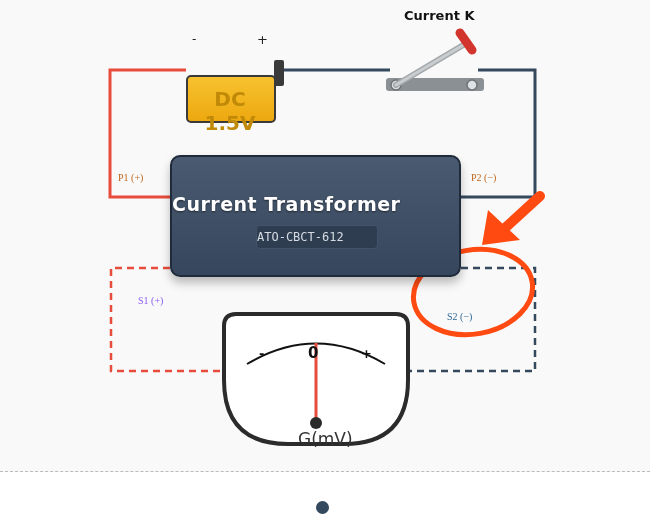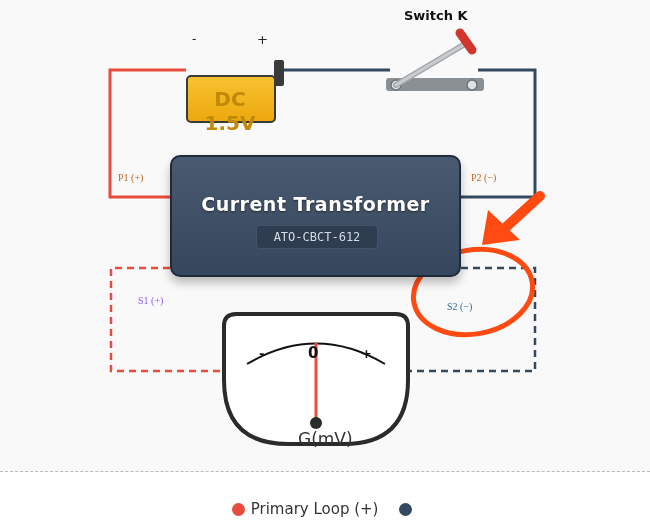--- a/index.html
+++ b/index.html
@@ -4,26 +4,26 @@
 <style>
   html,body{margin:0;padding:0;}
   body{width:650px;height:530px;position:relative;overflow:hidden;background:#ffffff;font-family:"DejaVu Sans",sans-serif;}
   #canvas{position:absolute;left:0;top:0;width:650px;height:472px;background:#f9f9f9;}
   svg{position:absolute;left:0;top:0;}
   .abs{position:absolute;}
   .label-serif{font-family:Liberation Serif, serif;font-size:10px;}
   .ct-box{position:absolute;left:170px;top:155px;width:291px;height:122px;border-radius:10px;
     background:linear-gradient(180deg,#4a5a70 0%,#36465c 100%);border:2px solid #1f2b3a;
     box-shadow:0 6px 10px rgba(0,0,0,0.25);box-sizing:border-box;}
-  .ct-title{position:absolute;left:0;right:0;top:36px;text-align:center;color:#ffffff;
+  .ct-title{position:absolute;left:0;right:0;top:36px;text-align:left;color:#ffffff;
     font-family:"DejaVu Sans",sans-serif;font-weight:bold;font-size:19px;letter-spacing:0.5px;
     text-shadow:0 1px 2px rgba(0,0,0,0.5);}
   .ct-model{position:absolute;left:84px;top:68px;width:120px;height:22px;border-radius:4px;
     background:#2f3d50;border:1px solid #42526a;color:#d5dbe3;font-family:"DejaVu Sans Mono",monospace;
-    font-size:12px;line-height:22px;text-align:center;}
+    font-size:12px;line-height:22px;}
   .battery{position:absolute;left:186px;top:48px;width:90px;height:48px;border-radius:5px;
     background:linear-gradient(180deg,#f7c22f 0%,#eda80f 100%);border:2px solid #3a3a3a;box-sizing:border-box;margin-top:27px;}
   .battery-text{position:absolute;left:0;width:84px;top:10px;text-align:center;color:#c08a08;
     font-weight:bold;font-size:20px;font-family:"DejaVu Sans",sans-serif;}
   .battery-cap{position:absolute;left:274px;top:60px;width:10px;height:26px;background:#3a3a3a;border-radius:2px;}
   .legend{position:absolute;left:0;width:650px;top:500px;text-align:center;font-size:15px;color:#333;}
   .legend-item{display:inline-flex;align-items:center;margin:0 8px;}
   .dot{width:13px;height:13px;border-radius:50%;display:inline-block;margin-right:6px;}
   .divider{position:absolute;left:0;top:471px;width:650px;border-top:1px dashed #bbbbbb;}
 </style>
@@ -64,41 +64,37 @@
     </g>
   </svg>
 
   <div class="battery">
     <div class="battery-text">DC 1.5V</div>
   </div>
   <div class="battery-cap"></div>
   <div class="abs" style="left:192px;top:32px;font-size:12px;color:#222;">-</div>
   <div class="abs" style="left:257px;top:32px;font-size:13px;color:#222;">+</div>
 
-  <div class="abs" style="left:404px;top:8px;font-size:13px;font-weight:bold;color:#111;">Switch K</div>
+  <div class="abs" style="left:404px;top:8px;font-size:13px;font-weight:bold;color:#111;">Current K</div>
 
   <div class="ct-box">
     <div class="ct-title">Current Transformer</div>
     <div class="ct-model">ATO-CBCT-612</div>
   </div>
 
   <div class="abs label-serif" style="left:118px;top:172px;color:#c0651a;">P1 (+)</div>
   <div class="abs label-serif" style="left:471px;top:172px;color:#c0651a;text-align:right;">P2 (−)</div>
   <div class="abs label-serif" style="left:138px;top:295px;color:#8b5cf6;">S1 (+)</div>
-  <div class="abs label-serif" style="left:447px;top:301px;color:#2e6a9a;">S2 (−)</div>
+  <div class="abs label-serif" style="left:447px;top:311px;color:#2e6a9a;">S2 (−)</div>
 
   <div class="abs" style="left:259px;top:346px;font-size:13px;font-weight:bold;color:#111;">-</div>
   <div class="abs" style="left:308px;top:344px;font-size:15px;font-weight:bold;color:#111;">0</div>
   <div class="abs" style="left:361px;top:346px;font-size:13px;font-weight:bold;color:#111;">+</div>
   <div class="abs" style="left:298px;top:429px;font-size:17px;color:#333;">G(mV)</div>
 </div>
 
 <div class="divider"></div>
 
 <div class="legend">
   <span class="legend-item">
-    <span class="dot" style="background:#e74c3c;"></span>
-    <span>Primary Loop (+)</span>
-  </span>
-  <span class="legend-item">
     <span class="dot" style="background:#34495e;"></span>
   </span>
 </div>
 
 </body></html>

